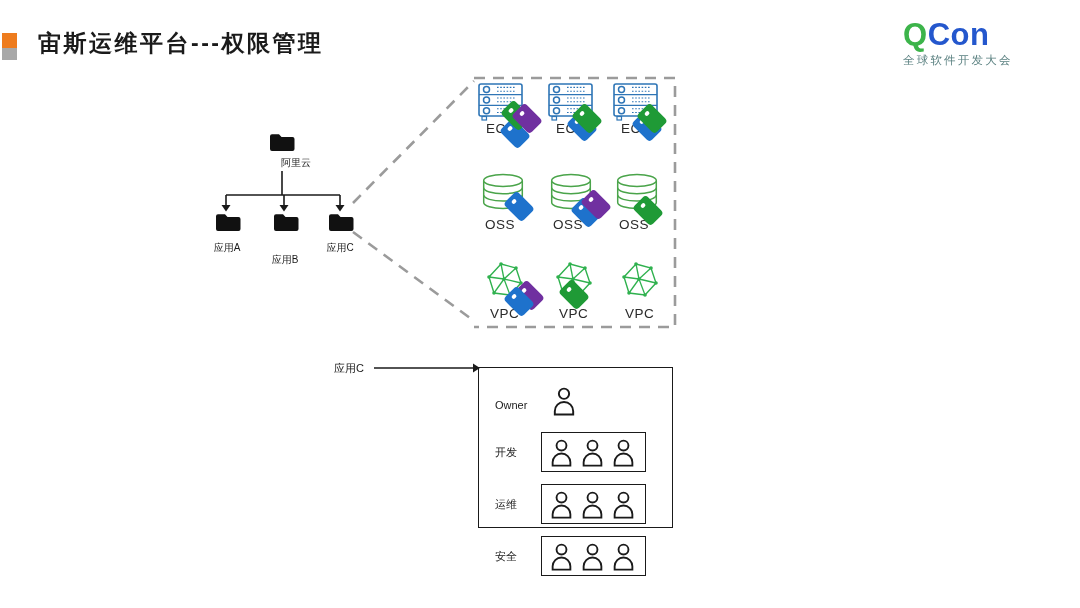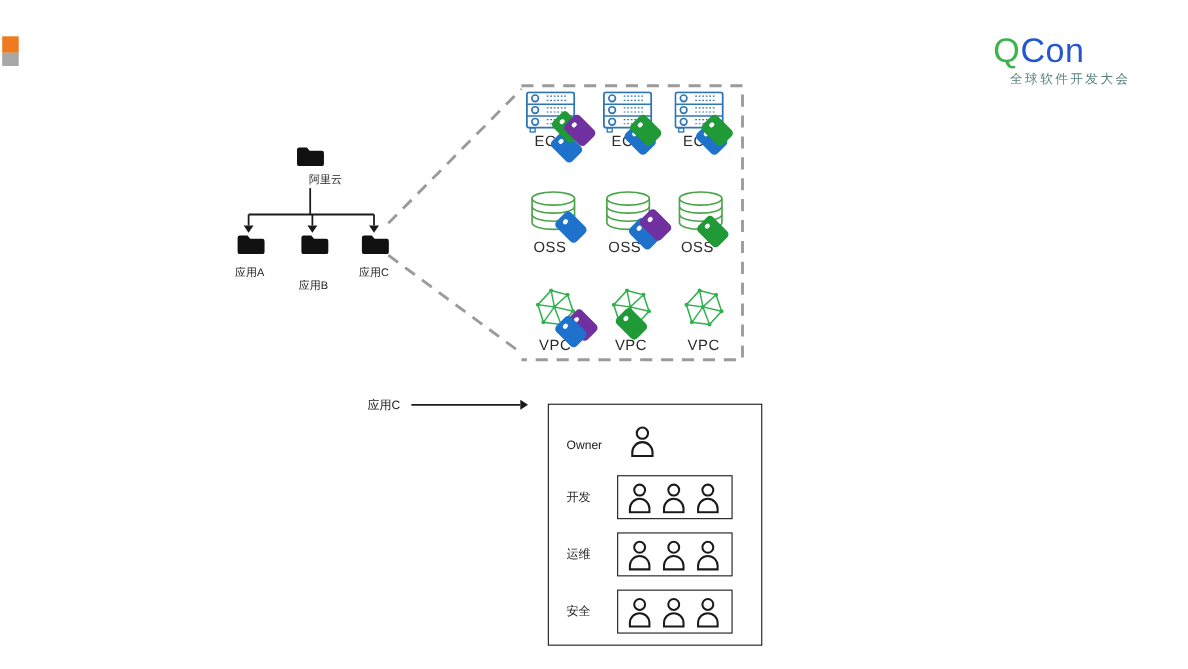--- a/index.html
+++ b/index.html
@@ -9,58 +9,59 @@
   }
   
   .accent { position:absolute; left:2px; }
   .accent-orange { top:33px; width:15px; height:15px; background:#ee7c1e; }
   .accent-gray   { top:48px; width:15px; height:12px; background:#a8a8a8; }
   .page-title {
     position:absolute; left:38px; top:28px; margin:0;
     font-size:23px; font-weight:bold; letter-spacing:2.5px; color:#1a1a1a;
   }
   .logo { position:absolute; left:903px; top:18px; width:140px; }
-  .logo-word { font-size:31px; font-weight:normal; letter-spacing:0.5px; line-height:1.1;margin-top:11px; }
-  .logo-sub  { margin-top:1px; font-size:11.5px; letter-spacing:2.2px;text-align:center; }
+  .logo-word { font-size:31px; font-weight:bold; letter-spacing:0.5px; line-height:1.1; }
+  .logo-sub  { margin-top:1px; font-size:11.5px; letter-spacing:2.2px; }
   
   .connector-layer { position:absolute; left:0; top:0; pointer-events:none; }
   
   .folder { position:absolute; }
   .tree-label { position:absolute; transform:translateX(-50%); font-size:10px; color:#1a1a1a; white-space:nowrap; }
   
   .res-cell { position:absolute; }
   .res-label { position:absolute; font-size:13.5px; letter-spacing:0.5px; color:#2b2b2b; }
   .tag {
     position:absolute; width:26px; height:19px; border-radius:4px;
     transform:rotate(45deg);
   }
   .tag::after {
     content:""; position:absolute; left:3.5px; top:7px;
     width:4.5px; height:4.5px; border-radius:50%; background:#fff;
   }
   
   .pointer-label { position:absolute; left:334px; top:361px; font-size:11px; color:#1a1a1a; }
   .perm-box {
-    position:absolute; left:498px; top:367px; width:195px; height:220px;
+    position:absolute; left:478px; top:367px; width:195px; height:161px;
     border:1.6px solid #1a1a1a; box-sizing:border-box;
   }
   .perm-label { position:absolute; left:16px; transform:translateY(-50%); font-size:11px; color:#1a1a1a; white-space:nowrap; }
   .member-box {
     position:absolute; left:62px; width:105px; height:40px;
     border:1.4px solid #1a1a1a; box-sizing:border-box;
   }
   .person { position:absolute; }
 </style>
 </head>
 <body>
 
 <div class="slide">
 
   <div class="accent accent-orange"></div>
   <div class="accent accent-gray"></div>
+  <h1 class="page-title">宙斯运维平台---权限管理</h1>
 
   <div class="logo">
     <div class="logo-word"><span style="color:#3cb44a">Q</span><span style="color:#2457cd">Con</span></div>
     <div class="logo-sub" style="color:#5a8080">全球软件开发大会</div>
   </div>
 
   <svg class="connector-layer" width="1080" height="608" viewBox="0 0 1080 608">
 
     <g stroke="#1a1a1a" stroke-width="1.6" fill="none">
       <path d="M282 171 V195"></path>

